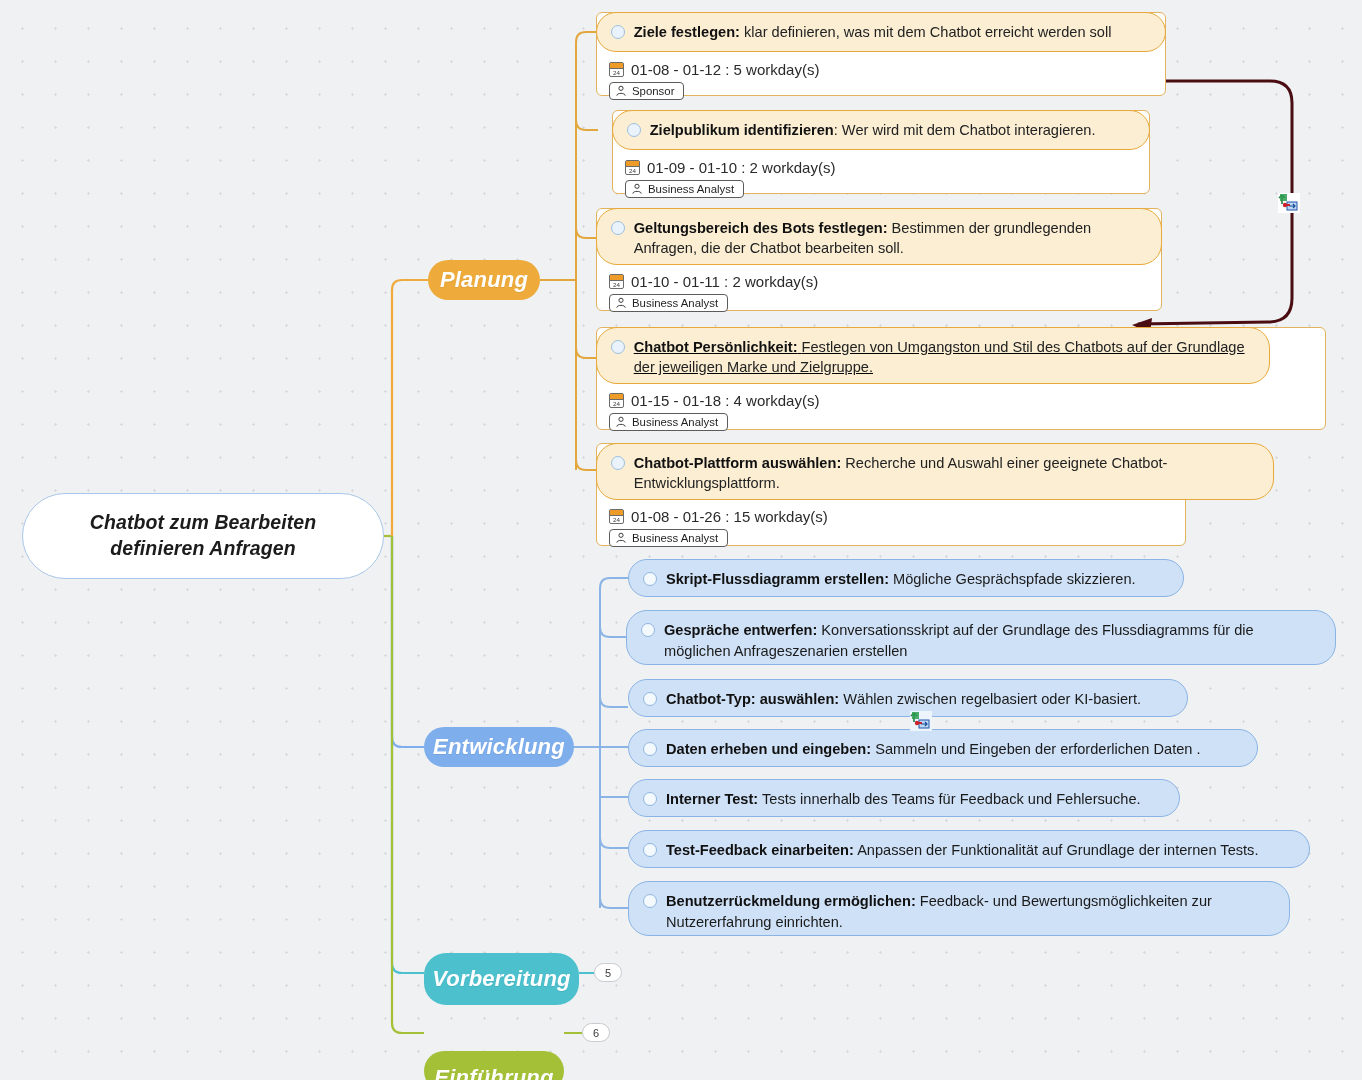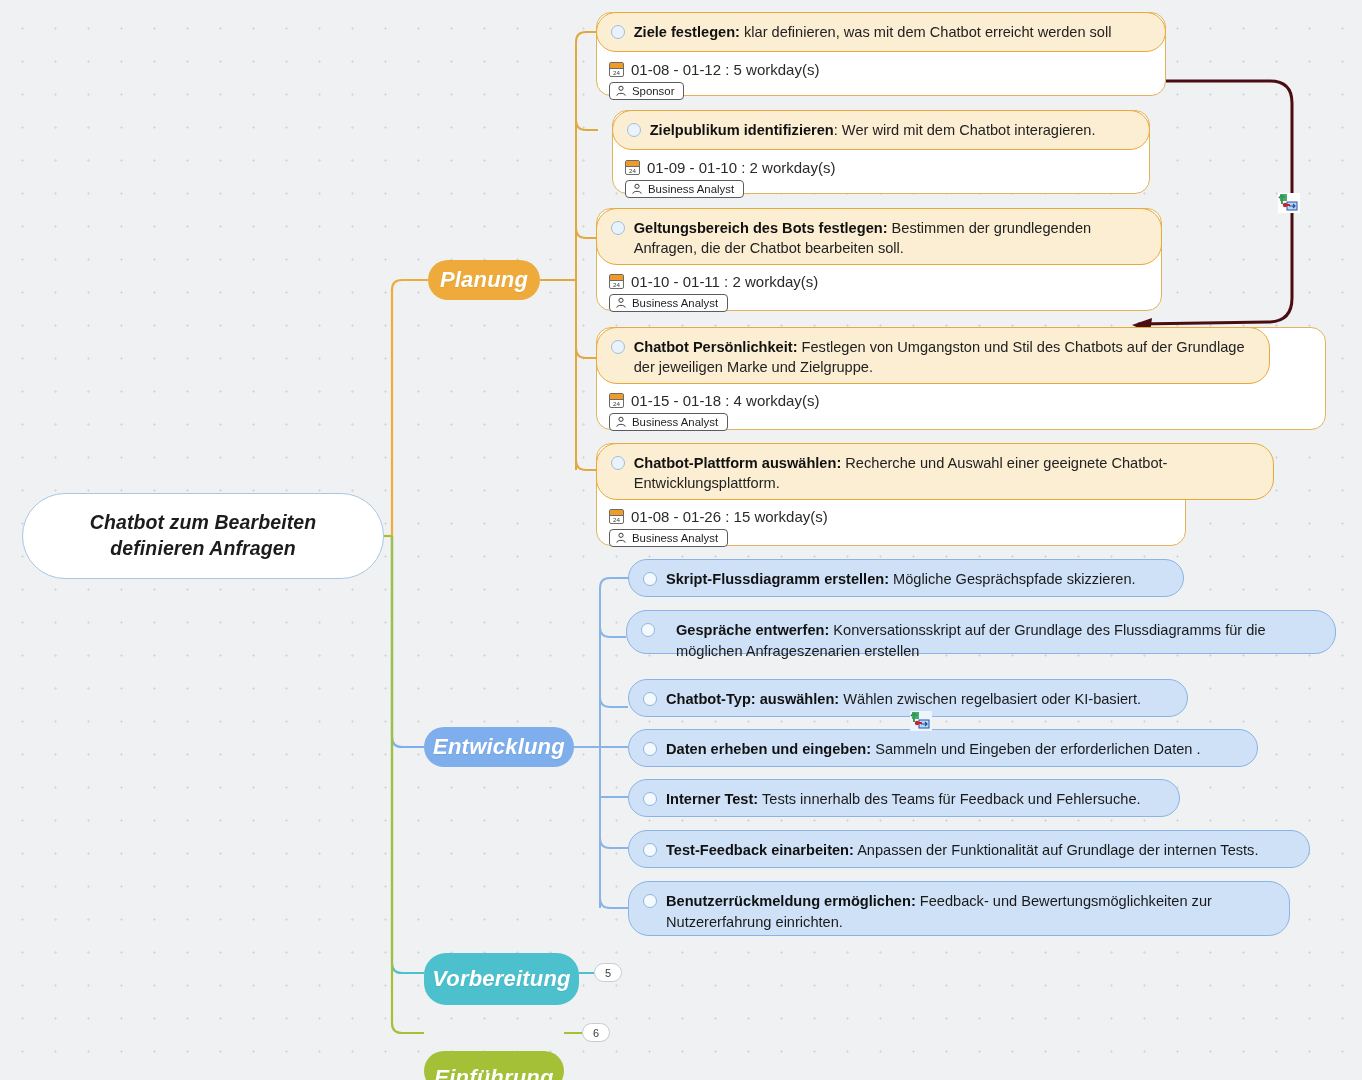--- a/index.html
+++ b/index.html
@@ -74,21 +74,21 @@
     z-index: 4;
   }
   .badge-5 { left: 594px; top: 963px; }
   .badge-6 { left: 582px; top: 1023px; }
 
   
   .task-card {
     position: absolute;
     background: #ffffff;
     border: 1.3px solid #e2b35c;
-    border-radius: 15px;
+    border-radius: 6px;
     z-index: 3;
   }
   .task-head {
     position: absolute;
     left: -1.3px;
     top: -1.3px;
     background: #fbeed3;
     border: 1.8px solid #e9a93a;
     border-radius: 21px;
     display: flex;
@@ -318,21 +318,21 @@
             <circle cx="6" cy="3.3" r="2.1" fill="none" stroke="#3d3d3d" stroke-width="1"></circle>
             <path d="M1.8 10.6 C1.8 7.6 10.2 7.6 10.2 10.6" fill="none" stroke="#3d3d3d" stroke-width="1"></path>
           </svg>
           <span class="res-text">Business Analyst</span>
         </span>
       </div>
     </div>
   </div>
 
   <div class="task-card" style="left:596px; top:327px; width:730px; height:103px;">
-    <div class="task-head" style="width:674px; height:57px;">
+    <div class="task-head" style="width:674px; height:57px;text-decoration:underline;">
       <span class="chk"></span>
       <span class="task-text">
         <b>Chatbot Persönlichkeit:</b>
         <span>Festlegen von Umgangston und Stil des Chatbots auf der Grundlage der jeweiligen Marke und Zielgruppe.</span>
       </span>
     </div>
     <div class="detail-rows" style="top:64px;">
       <div class="detail-row">
         <span class="cal-icon">
           <span class="cal-num">24</span>
@@ -379,21 +379,21 @@
   </div>
 
   <div class="pill-task" style="left:628px; top:559px; width:556px; height:38px;">
     <span class="chk"></span>
     <span class="task-text">
       <b>Skript-Flussdiagramm erstellen:</b>
       <span>Mögliche Gesprächspfade skizzieren.</span>
     </span>
   </div>
 
-  <div class="pill-task" style="left:626px; top:610px; width:710px; height:44px;gap:12px;">
+  <div class="pill-task" style="left:626px; top:610px; width:710px; height:55px;">
     <span class="chk"></span>
     <span class="task-text">
       <b>Gespräche entwerfen:</b>
       <span>Konversationsskript  auf der Grundlage des Flussdiagramms für die möglichen Anfrageszenarien erstellen</span>
     </span>
   </div>
 
   <div class="pill-task" style="left:628px; top:679px; width:560px; height:38px;">
     <span class="chk"></span>
     <span class="task-text">

